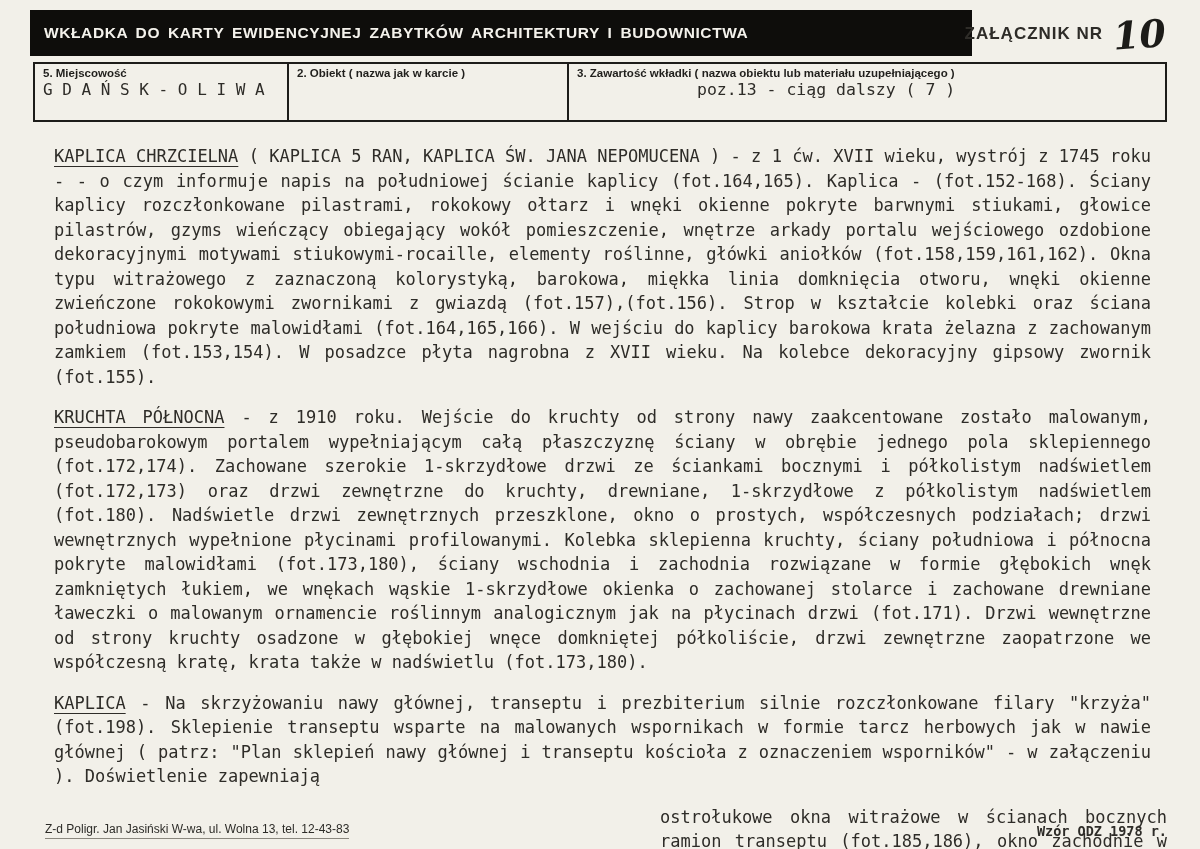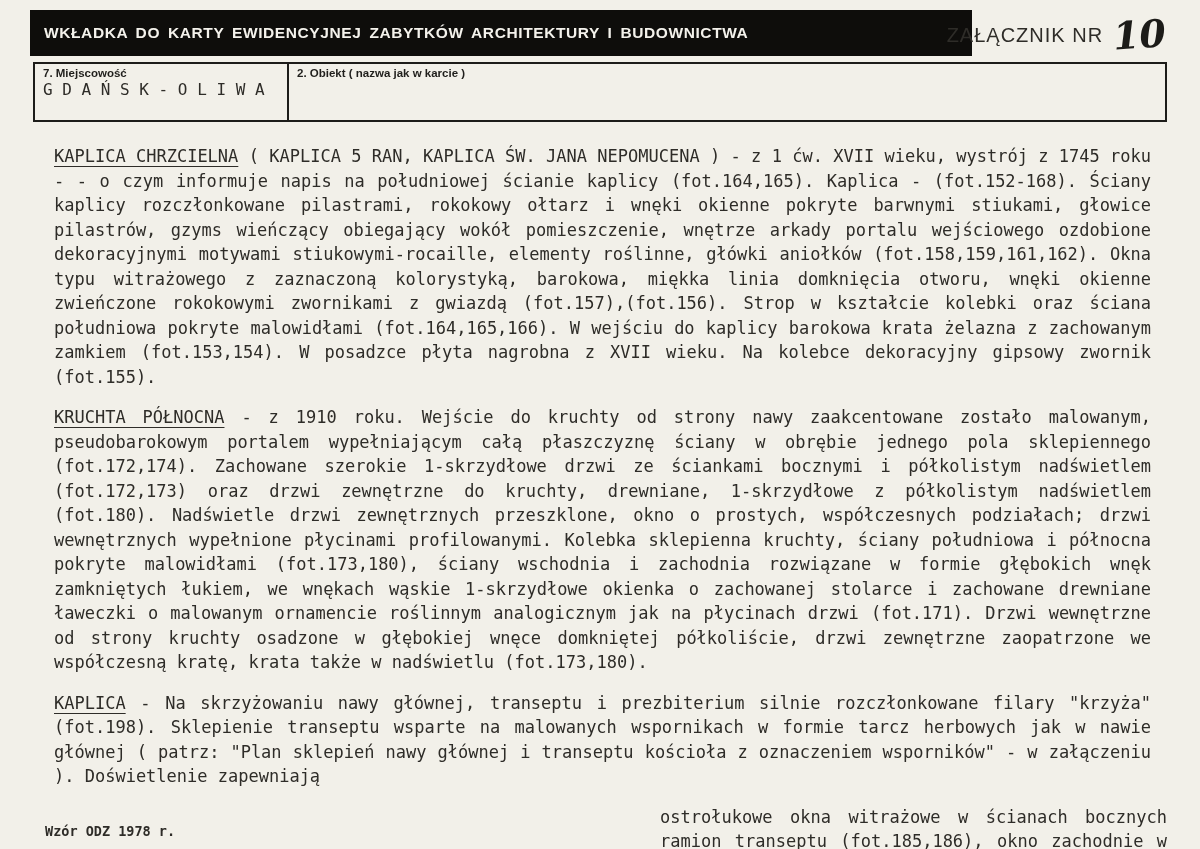--- a/index.html
+++ b/index.html
@@ -16,22 +16,22 @@
     background:#0e0d0b; display:flex; align-items:center; padding:0 14px;
   }
   .header-bar .title {
     color:#f4f2ec; font-family:"Liberation Sans",sans-serif;
     font-weight:bold; font-size:15.5px; letter-spacing:0.6px; word-spacing:3px;
   }
   .attachment {
     position:absolute; right:34px; top:18px; display:flex; align-items:flex-start; gap:10px;
   }
   .attachment .att-label {
-    font-family:"Liberation Sans",sans-serif; font-weight:normal;
-    font-size:20px; letter-spacing:1px; padding-top:6px;
+    font-family:"Liberation Sans",sans-serif; font-weight:bold;
+    font-size:17px; letter-spacing:1px; padding-top:6px;
   }
   .attachment .att-number {
     font-family:"DejaVu Serif",serif; font-style:italic; font-weight:bold;
     font-size:38px; line-height:34px; transform:rotate(-4deg); color:#1c1b18;
   }
   
   .info-table {
     position:absolute; left:33px; top:62px; width:1134px; height:60px;
     border:2.5px solid #1d1c19; display:flex; background:#f2f0e9;
   }
@@ -95,25 +95,29 @@
   <div class="header-bar">
     <span class="title">WKŁADKA DO KARTY EWIDENCYJNEJ ZABYTKÓW ARCHITEKTURY I BUDOWNICTWA</span>
   </div>
   <div class="attachment">
     <span class="att-label">ZAŁĄCZNIK NR</span>
     <span class="att-number">10</span>
   </div>
 
   <div class="info-table">
     <div class="info-cell cell-1">
-      <div class="cell-label">7. Miejscowość</div>
+      <div class="cell-label">5. Miejscowość</div>
       <div class="cell-value">G D A Ń S K - O L I W A</div>
     </div>
     <div class="info-cell cell-2">
       <div class="cell-label">2. Obiekt ( nazwa jak w karcie )</div>
+    </div>
+    <div class="info-cell cell-3">
+      <div class="cell-label">3. Zawartość wkładki ( nazwa obiektu lub materiału uzupełniającego )</div>
+      <div class="cell-value">poz.13 - ciąg dalszy ( 7 )</div>
     </div>
   </div>
 
   <div class="doc-body">
     <p><span class="sec-heading">KAPLICA CHRZCIELNA</span><span> ( KAPLICA 5 RAN, KAPLICA ŚW. JANA NEPOMUCENA ) - z 1 ćw. XVII wieku, wystrój z 1745 roku - - o czym informuje napis na południowej ścianie kaplicy (fot.164,165). Kaplica - (fot.152-168). Ściany kaplicy rozczłonkowane pilastrami, rokokowy ołtarz i wnęki okienne pokryte barwnymi stiukami, głowice pilastrów, gzyms wieńczący obiegający wokół pomieszczenie, wnętrze arkady portalu wejściowego ozdobione dekoracyjnymi motywami stiukowymi-rocaille, elementy roślinne, główki aniołków (fot.158,159,161,162). Okna typu witrażowego z zaznaczoną kolorystyką, barokowa, miękka linia domknięcia otworu, wnęki okienne zwieńczone rokokowymi zwornikami z gwiazdą (fot.157),(fot.156). Strop w kształcie kolebki oraz ściana południowa pokryte malowidłami (fot.164,165,166). W wejściu do kaplicy barokowa krata żelazna z zachowanym zamkiem (fot.153,154). W posadzce płyta nagrobna z XVII wieku. Na kolebce dekoracyjny gipsowy zwornik (fot.155).</span></p>
     <p><span class="sec-heading">KRUCHTA PÓŁNOCNA</span><span> - z 1910 roku. Wejście do kruchty od strony nawy zaakcentowane zostało malowanym, pseudobarokowym portalem wypełniającym całą płaszczyznę ściany w obrębie jednego pola sklepiennego (fot.172,174). Zachowane szerokie 1-skrzydłowe drzwi ze ściankami bocznymi i półkolistym nadświetlem (fot.172,173) oraz drzwi zewnętrzne do kruchty, drewniane, 1-skrzydłowe z półkolistym nadświetlem (fot.180). Nadświetle drzwi zewnętrznych przeszklone, okno o prostych, współczesnych podziałach; drzwi wewnętrznych wypełnione płycinami profilowanymi. Kolebka sklepienna kruchty, ściany południowa i północna pokryte malowidłami (fot.173,180), ściany wschodnia i zachodnia rozwiązane w formie głębokich wnęk zamkniętych łukiem, we wnękach wąskie 1-skrzydłowe okienka o zachowanej stolarce i zachowane drewniane ławeczki o malowanym ornamencie roślinnym analogicznym jak na płycinach drzwi (fot.171). Drzwi wewnętrzne od strony kruchty osadzone w głębokiej wnęce domkniętej półkoliście, drzwi zewnętrzne zaopatrzone we współczesną kratę, krata także w nadświetlu (fot.173,180).</span></p>
     <p><span class="sec-heading">KAPLICA</span><span> - Na skrzyżowaniu nawy głównej, transeptu i prezbiterium silnie rozczłonkowane filary "krzyża" (fot.198). Sklepienie transeptu wsparte na malowanych wspornikach w formie tarcz herbowych jak w nawie głównej ( patrz: "Plan sklepień nawy głównej i transeptu kościoła z oznaczeniem wsporników" - w załączeniu ). Doświetlenie zapewniają</span></p>
 
     <div class="bottom-row">
       <div class="sig-block">
@@ -125,16 +129,17 @@
           <div class="sig-lines">
             <div class="sig-line centered">ROS i OŚK GDAŃSK</div>
           </div>
         </div>
       </div>
       <div class="continuation">ostrołukowe okna witrażowe w ścianach bocznych ramion transeptu (fot.185,186), okno zachodnie w skrzydle południowym zaślepione. W narożach obu ramion transeptu służki sięgające mniej więcej połowy obecnej wysokości transeptu, wskazujące wcześniejsze fazy rozbudowy kościoła. (fot.201).</div>
     </div>
   </div>
 
   <div class="print-footer">
+    <span class="print-info">Z-d Poligr.  Jan Jasiński W-wa, ul. Wolna 13, tel. 12-43-83</span>
     <span class="model-info">Wzór ODZ 1978 r.</span>
   </div>
 
 </div>
 
 </body></html>

